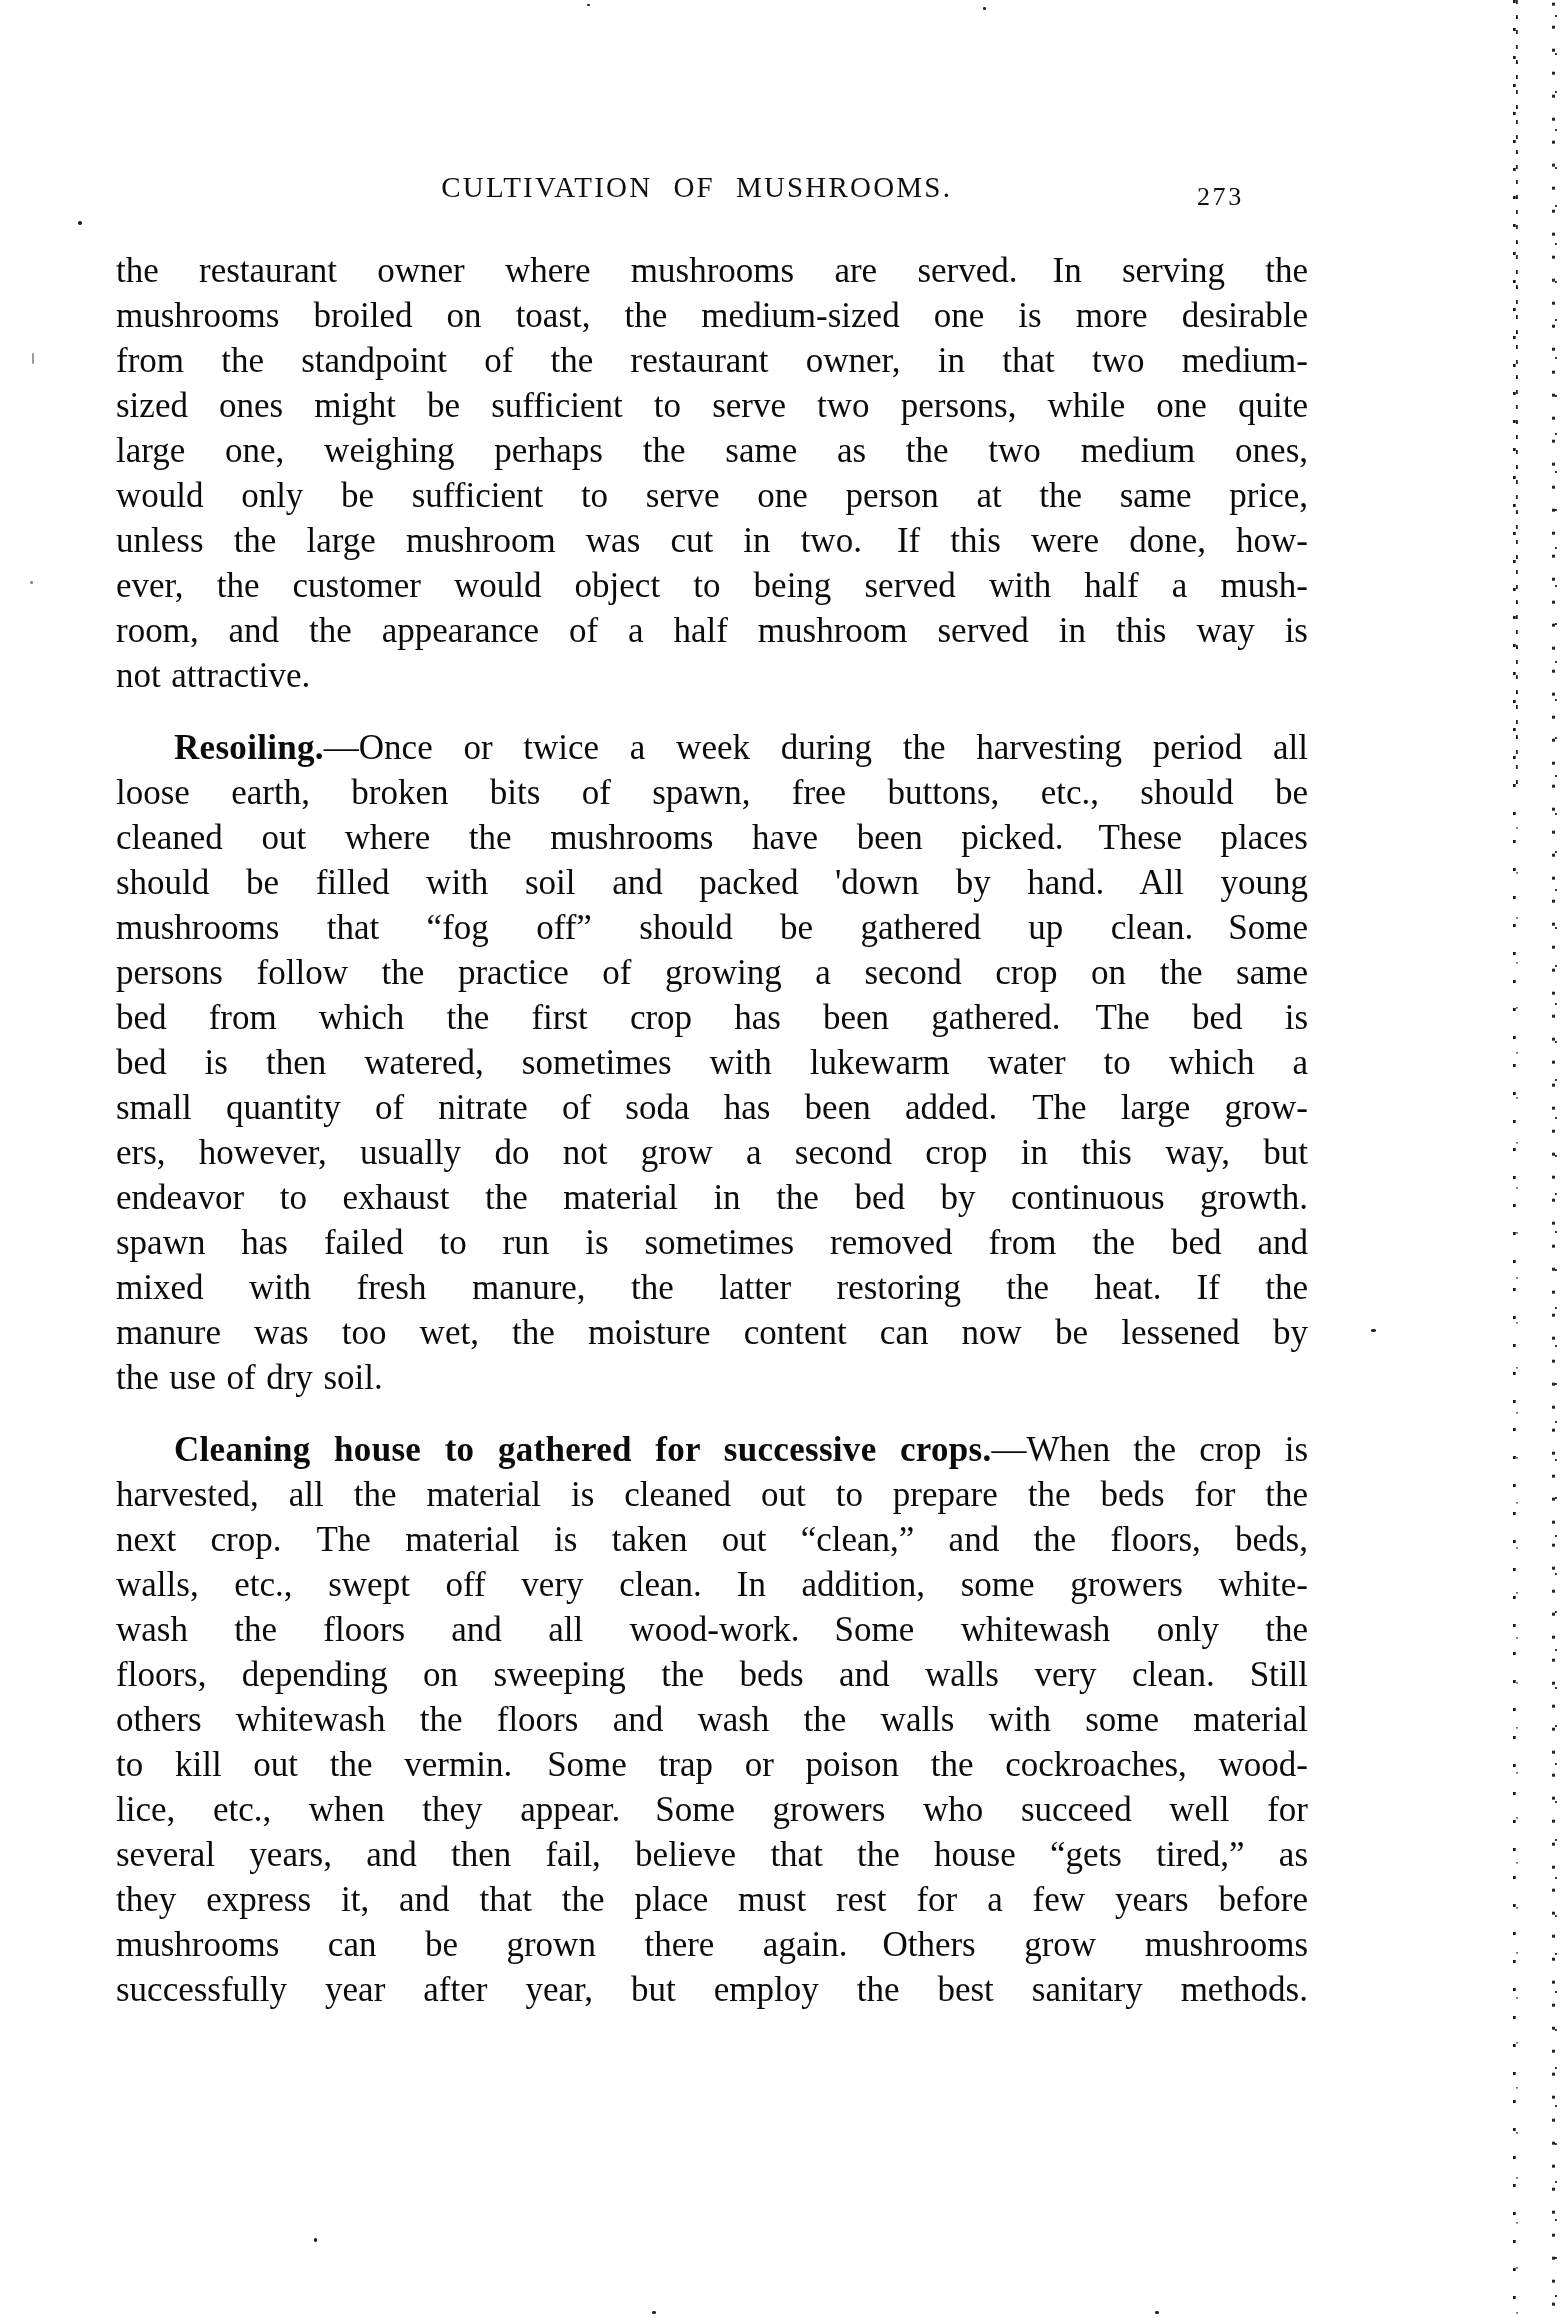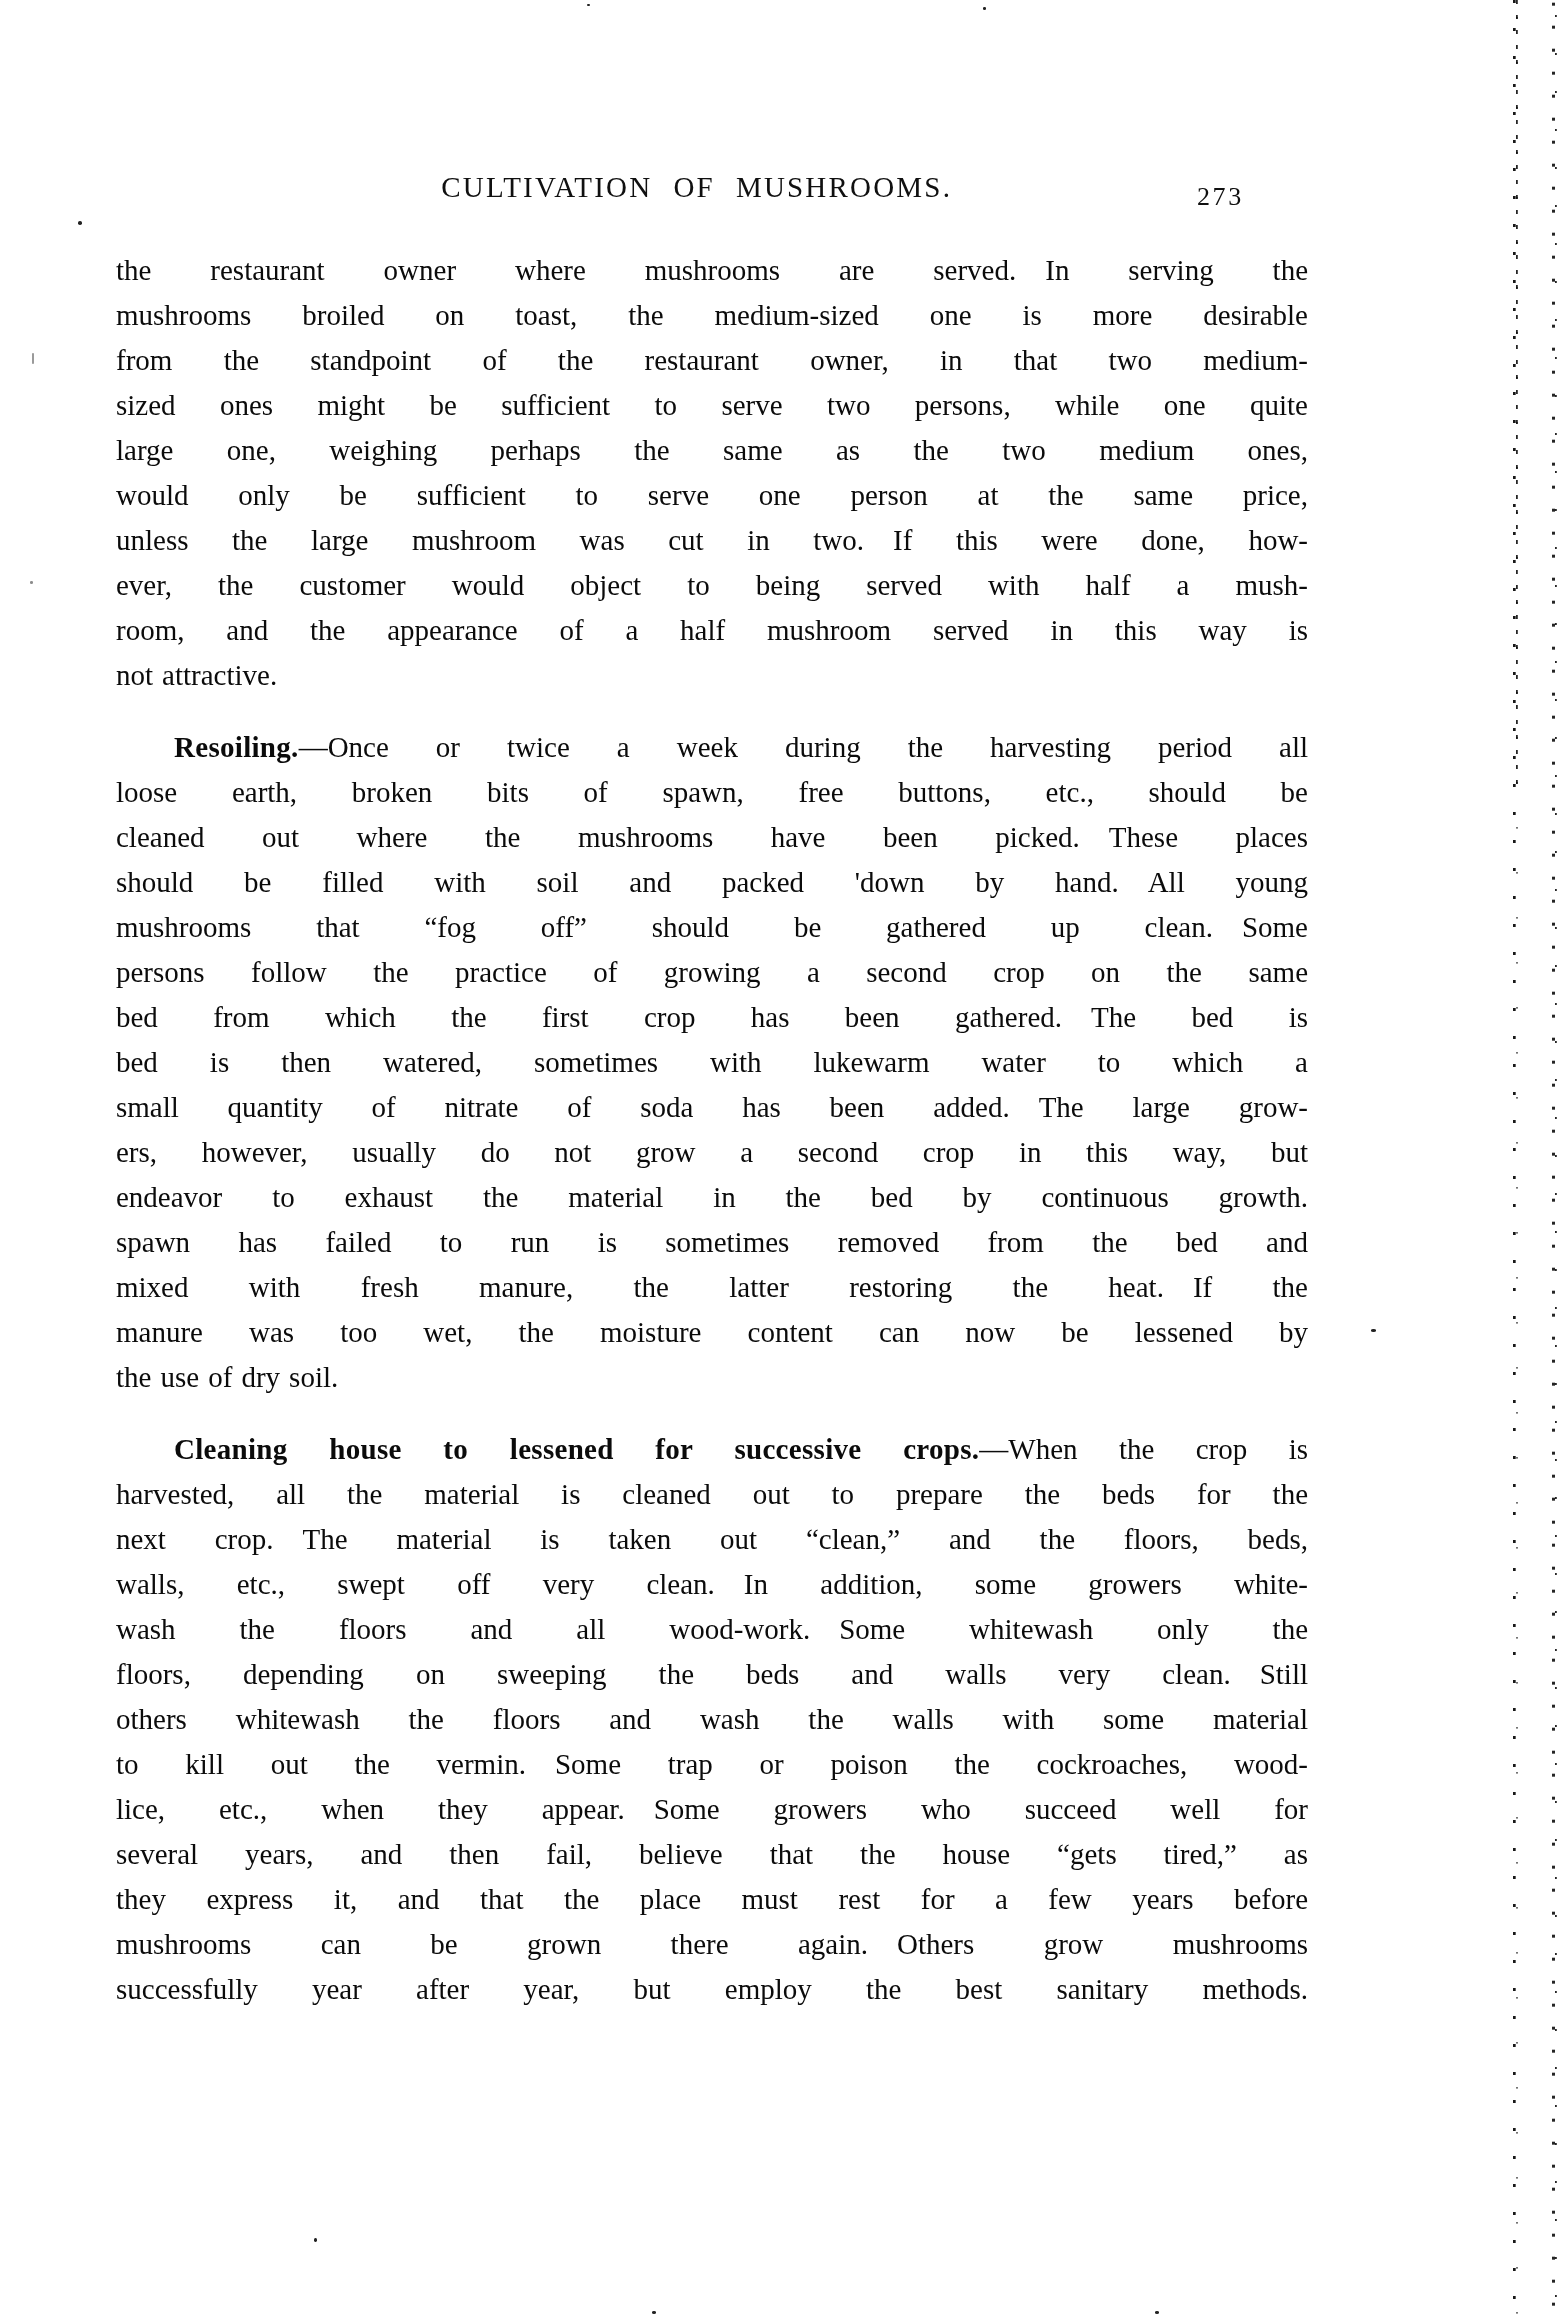--- a/index.html
+++ b/index.html
@@ -23,21 +23,21 @@
     white-space:nowrap;color:#101010;
   }
   .page-number{
     position:absolute;right:64px;top:11px;
     font-size:26px;letter-spacing:2.7px;color:#101010;
   }
 
   
   .text-column{
     position:absolute;left:116px;top:248px;width:1192px;
-    font-size:29px;line-height:45px;
+    font-size:35px;line-height:45px;
     word-spacing:1.8px;
     color:#0b0b0b;
   }
   .paragraph{margin:0;}
   .line{
     text-align:justify;
     text-align-last:justify;
     height:45px;
     white-space:nowrap;
   }
@@ -117,21 +117,21 @@
         <div class="line">ers, however, usually do not grow a second crop in this way, but</div>
         <div class="line">endeavor to exhaust the material in the bed by continuous growth.</div>
       </div>
       <div class="paragraph">
         <div class="line">spawn has failed to run is sometimes removed from the bed and</div>
         <div class="line">mixed with fresh manure, the latter restoring the heat. If the</div>
         <div class="line">manure was too wet, the moisture content can now be lessened by</div>
         <div class="line last">the use of dry soil.</div>
       </div>
       <div class="paragraph">
-        <div class="line indent"><span class="lead">Cleaning house to lessened for successive crops.</span>—When the crop is</div>
+        <div class="line indent"><span class="lead">Cleaning house to gathered for successive crops.</span>—When the crop is</div>
         <div class="line">harvested, all the material is cleaned out to prepare the beds for the</div>
         <div class="line">next crop. The material is taken out “clean,” and the floors, beds,</div>
         <div class="line">walls, etc., swept off very clean. In addition, some growers white-</div>
         <div class="line">wash the floors and all wood-work. Some whitewash only the</div>
         <div class="line">floors, depending on sweeping the beds and walls very clean. Still</div>
         <div class="line">others whitewash the floors and wash the walls with some material</div>
         <div class="line">to kill out the vermin. Some trap or poison the cockroaches, wood-</div>
         <div class="line">lice, etc., when they appear. Some growers who succeed well for</div>
         <div class="line">several years, and then fail, believe that the house “gets tired,” as</div>
         <div class="line">they express it, and that the place must rest for a few years before</div>

